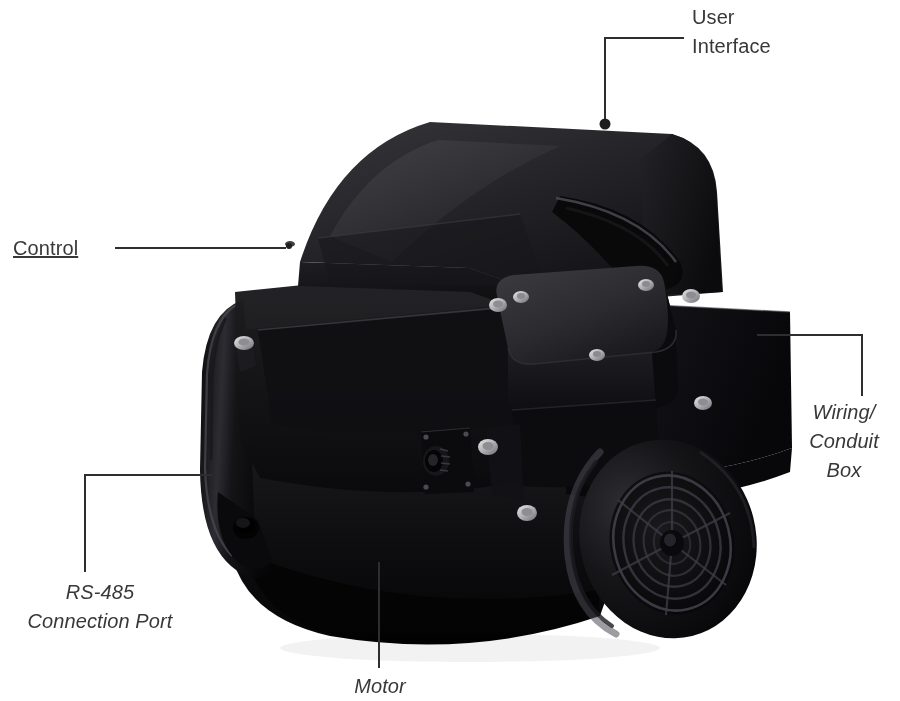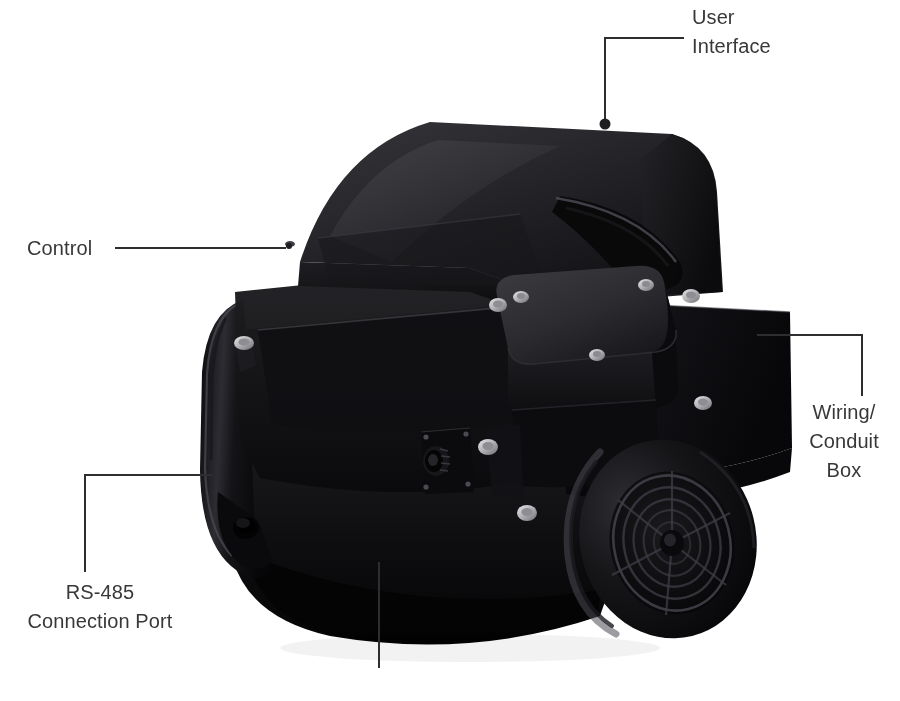--- a/index.html
+++ b/index.html
@@ -20,21 +20,21 @@
   
   .callout {
     position: absolute;
     color: #38383a;
     font-size: 20px;
     line-height: 29px;
     letter-spacing: 0.1px;
     white-space: pre-line;
   }
   .callout.c-left   { text-align: left; }
-  .callout.c-center { text-align: center; }
+  .callout.c-center { text-align: center; font-style: italic; }
 
   
   #leaders {
     position: absolute;
     left: 0; top: 0;
     width: 900px; height: 701px;
     pointer-events: none;
   }
   #leaders path, #leaders line { stroke: #2e2e30; stroke-width: 2; fill: none; }
   #leaders circle { fill: #1e1e20; }
@@ -304,23 +304,24 @@
     <path d="M757,335 L862,335 L862,396"></path>
 
     <path d="M212,475 L85,475 L85,572"></path>
 
     <line x1="379" y1="562" x2="379" y2="668"></line>
   </svg>
 
   <div class="callout c-left" style="left:692px; top:3px; width:190px;">User
 Interface</div>
 
-  <div class="callout c-left" style="left:27px; top:234px; width:120px;">Control</div>
+  <div class="callout c-left" style="left:13px; top:234px; width:120px;text-decoration:underline;">Control</div>
 
   <div class="callout c-center" style="left:790px; top:398px; width:108px;">Wiring/
 Conduit
 Box</div>
 
   <div class="callout c-center" style="left:4px; top:578px; width:192px;">RS-485
 Connection Port</div>
 
+  <div class="callout c-center" style="left:330px; top:672px; width:100px;">Motor</div>
 
 </div>
 
 </body></html>

